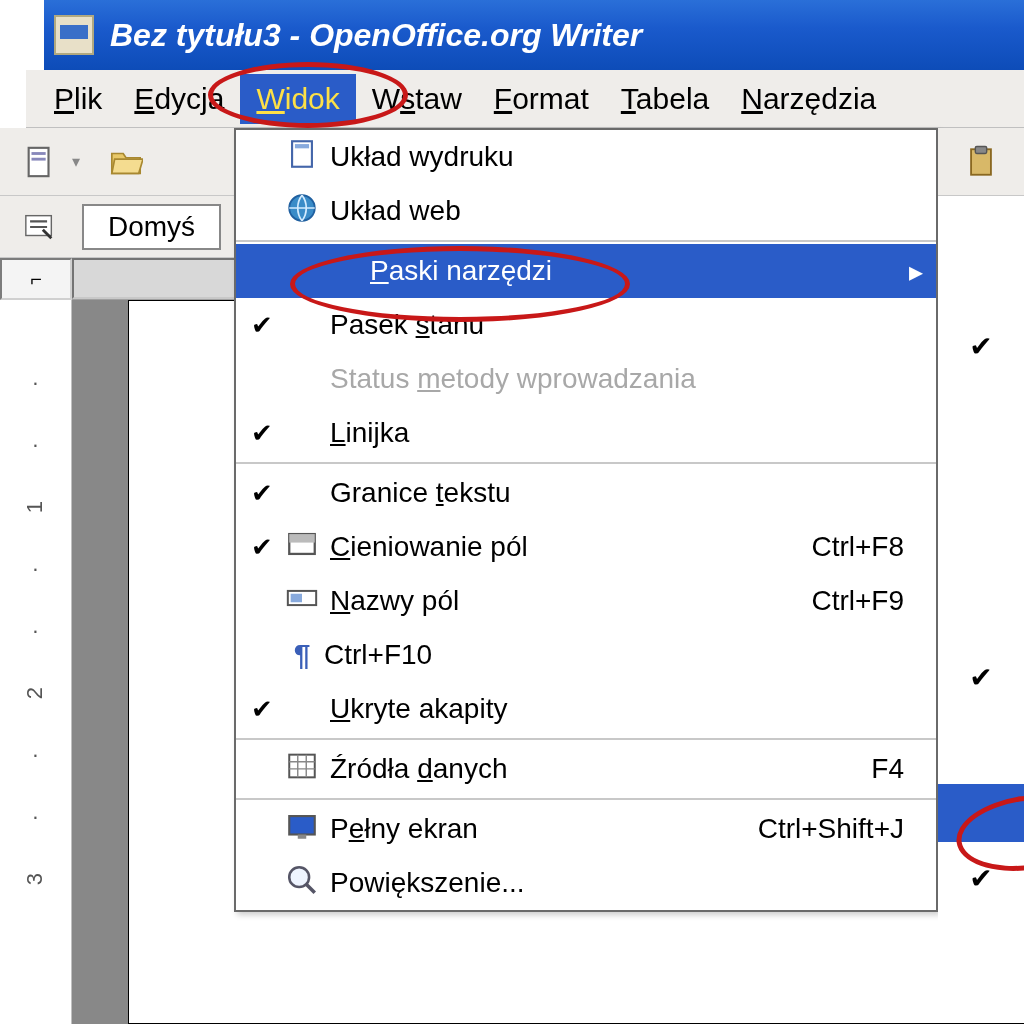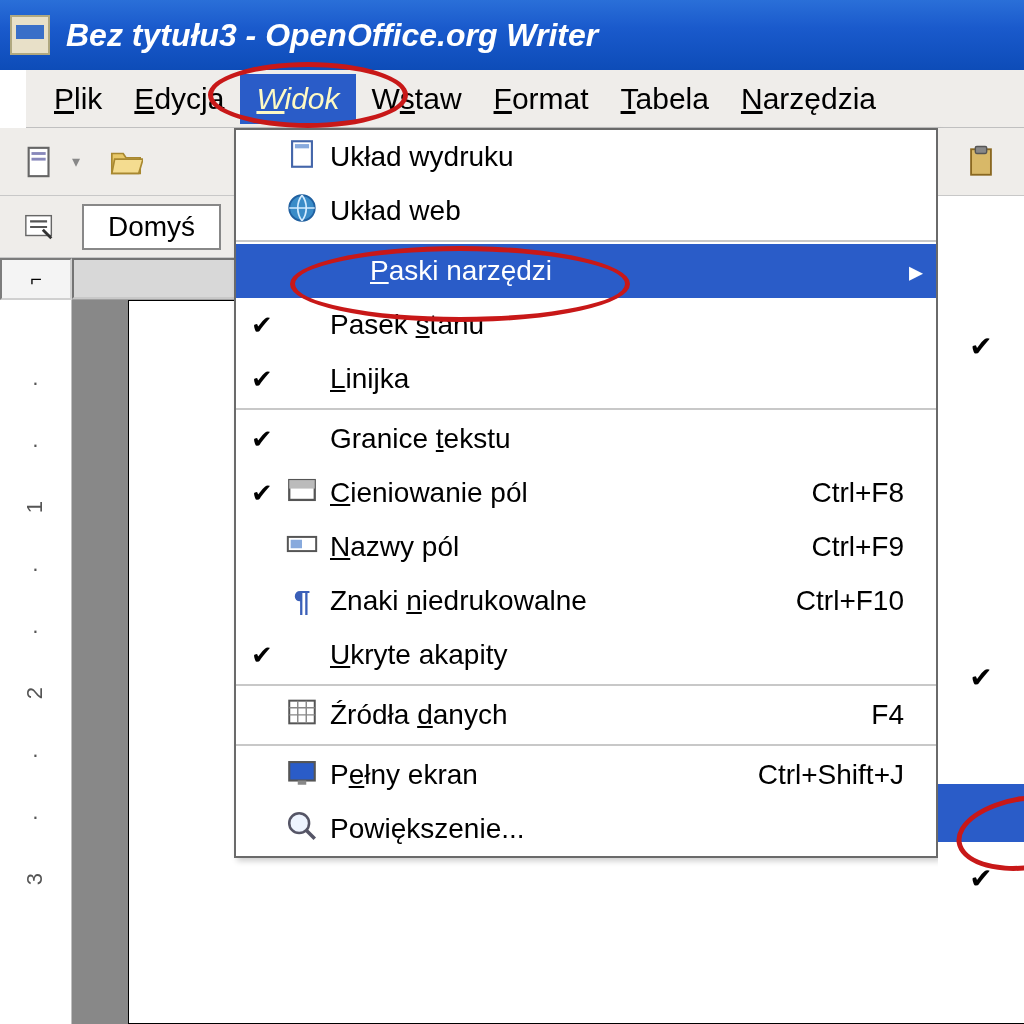--- a/index.html
+++ b/index.html
@@ -8,20 +8,21 @@
 .titlebar {
   background: linear-gradient(to bottom, #2a6fd8, #1a5acc 40%, #0d4cb8);
   height: 70px;
   display: flex;
   align-items: center;
   padding: 0 10px;
   color: #fff;
   font-size: 32px;
   font-weight: bold;
   font-style: italic;
+  margin-left: 44px;
 }
 .titlebar-icon {
   width: 40px; height: 40px;
   background: #e8e0c8;
   border: 2px solid #b0a880;
   margin-right: 16px;
   position: relative;
 }
 .titlebar-icon::before {
   content: "";
@@ -42,22 +43,21 @@
   position: relative;
   margin-left: 26px;
 }
 .menubar-item {
   padding: 8px 16px;
   cursor: pointer;
   position: relative;
 }
 .menubar-item.active {
   background: #2a5cc8;
-  color: #fef9c3;
-  font-style: italic;
+  color: #fde047;
 }
 .underline { text-decoration: underline; }
 
 .circle-annotation {
   position: absolute;
   border: 5px solid #c81818;
   border-radius: 50%;
   pointer-events: none;
   z-index: 1000;
 }
@@ -318,20 +318,25 @@
     <div class="dd-check"></div>
       <div class="dd-iconcol"></div>
     <div class="dd-label"><span class="underline">P</span>aski narzędzi</div>
     <div class="dd-arrow">▸</div>
   </div>
   <div class="dd-item">
     <div class="dd-check">✔</div>
       <div class="dd-iconcol"></div>
     <div class="dd-label">Pasek <span class="underline">s</span>tanu</div>
   </div>
+  <div class="dd-item disabled">
+    <div class="dd-check"></div>
+      <div class="dd-iconcol"></div>
+    <div class="dd-label">Status <span class="underline">m</span>etody wprowadzania</div>
+  </div>
   <div class="dd-item">
     <div class="dd-check">✔</div>
       <div class="dd-iconcol"></div>
     <div class="dd-label"><span class="underline">L</span>inijka</div>
   </div>
   <div class="dd-sep"></div>
 
   <div class="dd-item">
     <div class="dd-check">✔</div>
       <div class="dd-iconcol"></div>
@@ -357,21 +362,20 @@
           </svg></span>
       </div>
     <div class="dd-label"><span class="underline">N</span>azwy pól</div>
     <div class="dd-shortcut">Ctrl+F9</div>
   </div>
   <div class="dd-item">
     <div class="dd-check"></div>
     <div class="dd-iconcol">
         <span style="color:#3a5fb8;font-size:30px;font-weight:bold;">¶</span>
       </div>
-    <div class="dd-label">Znaki <span class="underline">n</span>iedrukowalne</div>
     <div class="dd-shortcut">Ctrl+F10</div>
   </div>
   <div class="dd-item">
     <div class="dd-check">✔</div>
       <div class="dd-iconcol"></div>
     <div class="dd-label"><span class="underline">U</span>kryte akapity</div>
   </div>
   <div class="dd-sep"></div>
 
   <div class="dd-item">

